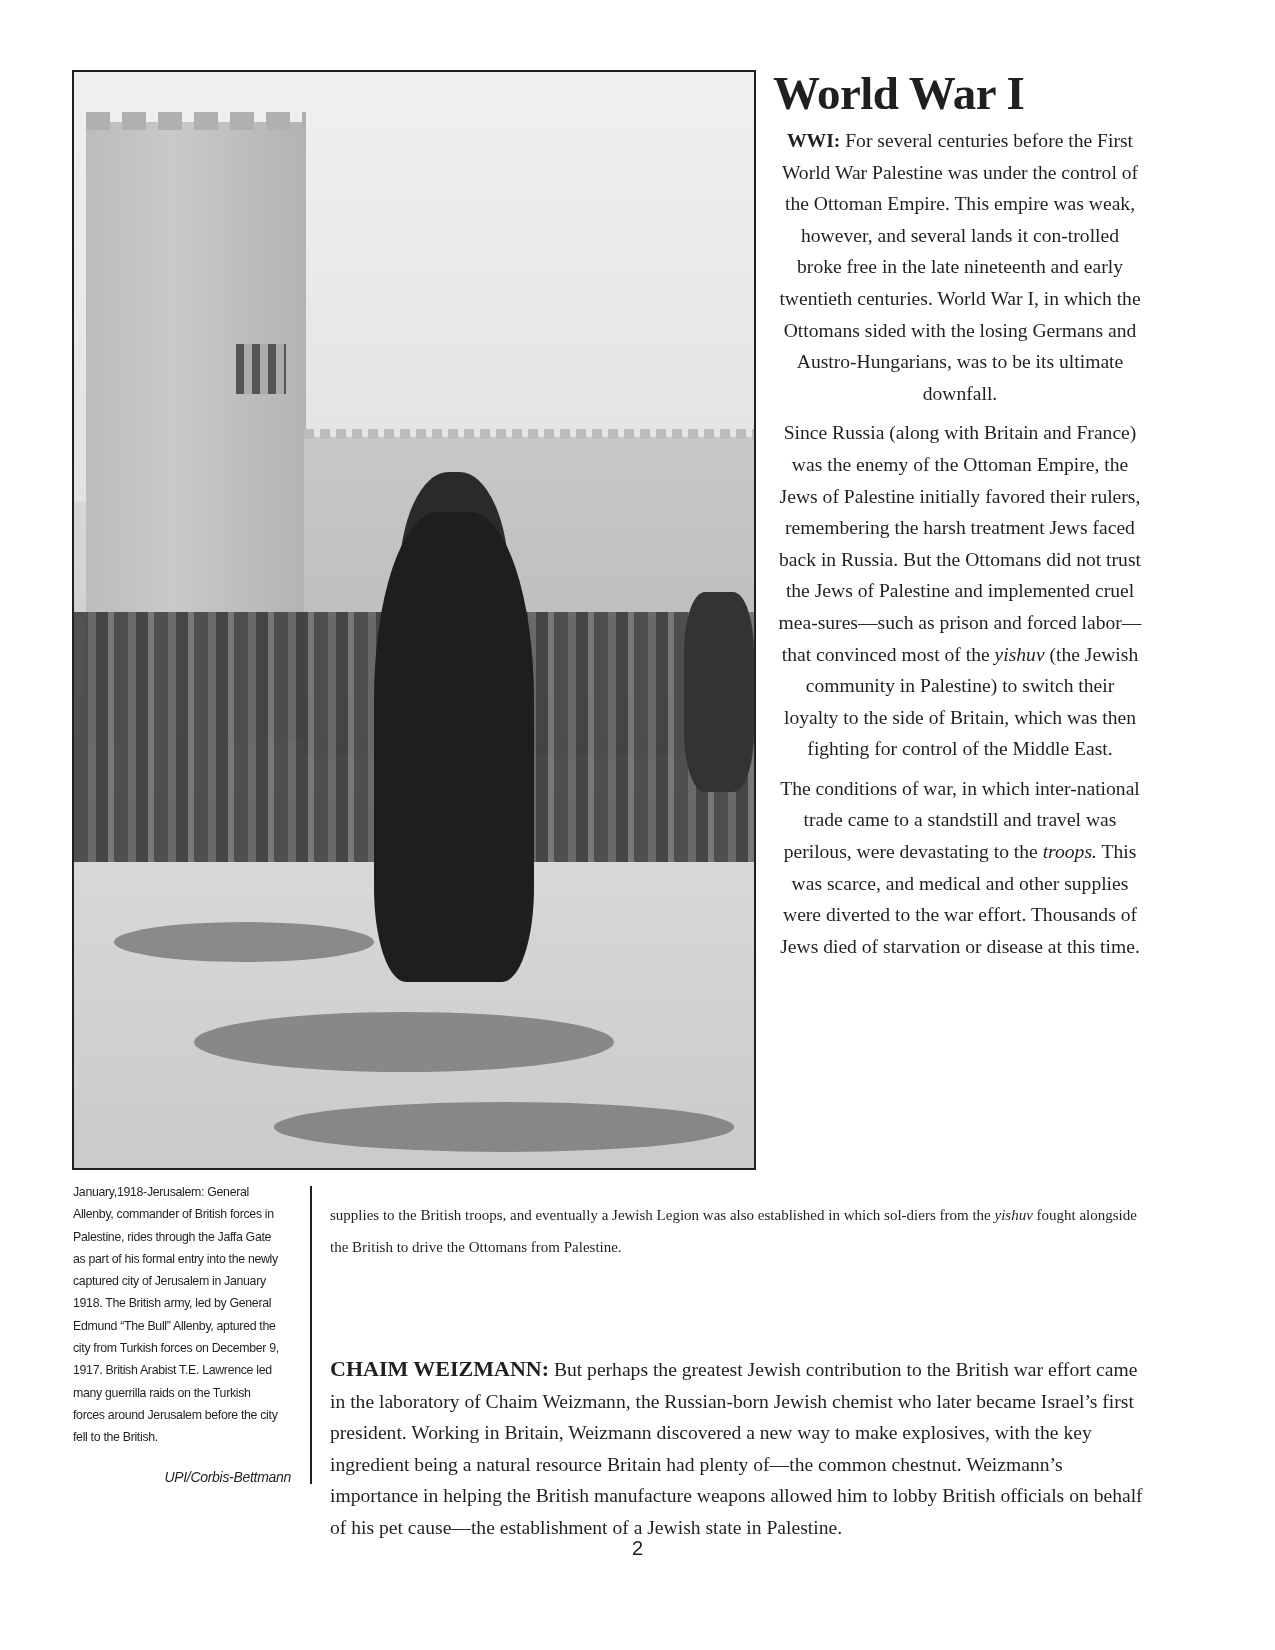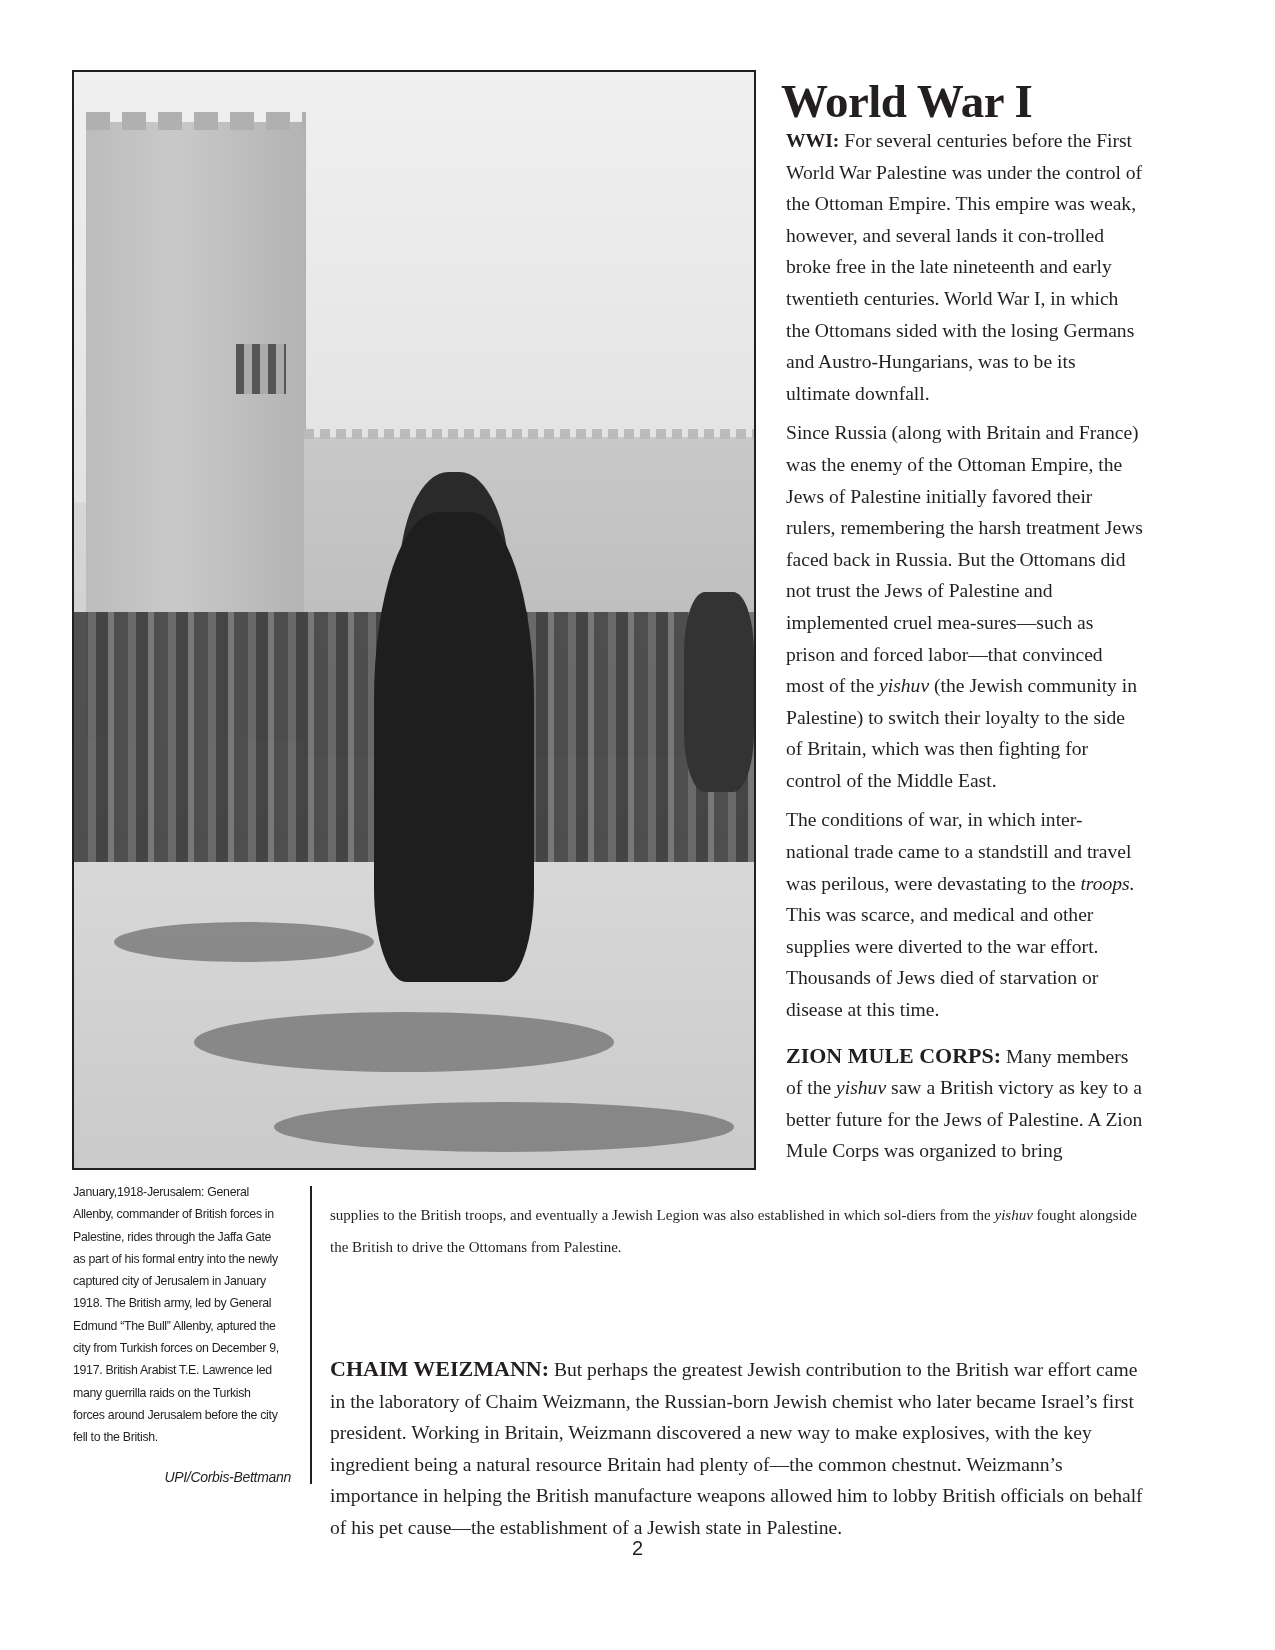--- a/index.html
+++ b/index.html
@@ -17,23 +17,23 @@
   #photo .wall:before{content:"";position:absolute;left:0;top:-8px;width:100%;height:10px;
     background:repeating-linear-gradient(90deg,#bbb 0 10px,transparent 10px 16px);}
   #photo .crowd{position:absolute;left:0;top:540px;width:100%;height:260px;
     background:repeating-linear-gradient(90deg,#3a3a3a 0 14px,#5a5a5a 14px 22px,#2f2f2f 22px 34px,#6b6b6b 34px 40px);opacity:.85;}
   #photo .ground{position:absolute;left:0;top:790px;width:100%;height:310px;background:linear-gradient(180deg,#d8d8d8,#cacaca);}
   #photo .shadow{position:absolute;background:#6a6a6a;border-radius:50%;opacity:.7;}
   #photo .horse{position:absolute;left:300px;top:440px;width:160px;height:470px;background:#1e1e1e;border-radius:40% 40% 20% 20%;}
   #photo .rider{position:absolute;left:325px;top:400px;width:110px;height:240px;background:#2a2a2a;border-radius:45% 45% 10% 10%;}
   #photo .rightHorse{position:absolute;left:610px;top:520px;width:70px;height:200px;background:#333;border-radius:30%;}
 
-  #title{position:absolute;left:773px;top:66px;font-size:47px;font-weight:bold;margin:8px;letter-spacing:-.5px;}
+  #title{position:absolute;left:773px;top:66px;font-size:47px;font-weight:bold;margin:0;letter-spacing:-.5px;}
   .col{position:absolute;left:773px;width:370px;font-size:19.6px;line-height:31.6px;}
-  .col p{margin:0 0 8px 13px;}
+  .col p{margin:0 0 8px 4px;text-align:center;}
   .lead{font-weight:bold;}
   .lead-big{font-weight:bold;font-size:22px;}
   #col1{top:125px;}
   #zion-tail{top:1200px;}
   #chaim{top:1353px;}
   #caption{position:absolute;left:73px;top:1181px;width:228px;font-size:13.3px;line-height:22.3px;letter-spacing:-.35px;transform:scaleX(.93);transform-origin:left top;}
   #credit{position:absolute;left:73px;top:1469px;width:218px;text-align:right;font-size:14px;font-style:italic;letter-spacing:-.3px;}
   #divider{position:absolute;left:310px;top:1186px;width:2px;height:298px;background:#231f20;}
   #pagenum{position:absolute;left:0;width:1275px;top:1537px;text-align:center;font-size:20px;}
 </style>
@@ -56,21 +56,20 @@
   <div class="horse"></div>
   <div class="rightHorse"></div>
 </div>
 
 <h1 id="title" class="serif">World War I</h1>
 
 <div id="col1" class="col serif">
   <p><span class="lead">WWI:</span><span> For several centuries before the First World War Palestine was under the control of the Ottoman Empire. This empire was weak, however, and several lands it con-trolled broke free in the late nineteenth and early twentieth centuries. World War I, in which the Ottomans sided with the losing Germans and Austro-Hungarians, was to be its ultimate downfall.</span></p>
   <p><span>Since Russia (along with Britain and France) was the enemy of the Ottoman Empire, the Jews of Palestine initially favored their rulers, remembering the harsh treatment Jews faced back in Russia. But the Ottomans did not trust the Jews of Palestine and implemented cruel mea-sures—such as prison and forced labor—that convinced most of the </span><i>yishuv</i><span> (the Jewish community in Palestine) to switch their loyalty to the side of Britain, which was then fighting for control of the Middle East.</span></p>
   <p><span>The conditions of war, in which inter-national trade came to a standstill and travel was perilous, were devastating to the </span><i>troops.</i><span> This was scarce, and medical and other supplies were diverted to the war effort. Thousands of Jews died of starvation or disease at this time.</span></p>
-  <p style="margin-top:14px"><span class="lead-big">ZION MULE CORPS:</span><span> Many members of the </span><i>yishuv</i><span> saw a British victory as key to a better future for the Jews of Palestine. A Zion Mule Corps was organized to bring</span></p>
 </div>
 
 <div id="zion-tail" class="serif" style="position:absolute;left:330px;width:815px;font-size:15px;line-height:31.6px;">
   <span>supplies to the British troops, and eventually a Jewish Legion was also established in which sol-diers from the </span><i>yishuv</i><span> fought alongside the British to drive the Ottomans from Palestine.</span>
 </div>
 
 <div id="chaim" class="serif" style="position:absolute;left:330px;width:815px;font-size:19.6px;line-height:31.6px;">
   <span class="lead-big">CHAIM WEIZMANN:</span><span> But perhaps the greatest Jewish contribution to the British war effort came in the laboratory of Chaim Weizmann, the Russian-born Jewish chemist who later became Israel’s first president. Working in Britain, Weizmann discovered a new way to make explosives, with the key ingredient being a natural resource Britain had plenty of—the common chestnut. Weizmann’s importance in helping the British manufacture weapons allowed him to lobby British officials on behalf of his pet cause—the establishment of a Jewish state in Palestine.</span>
 </div>
 

